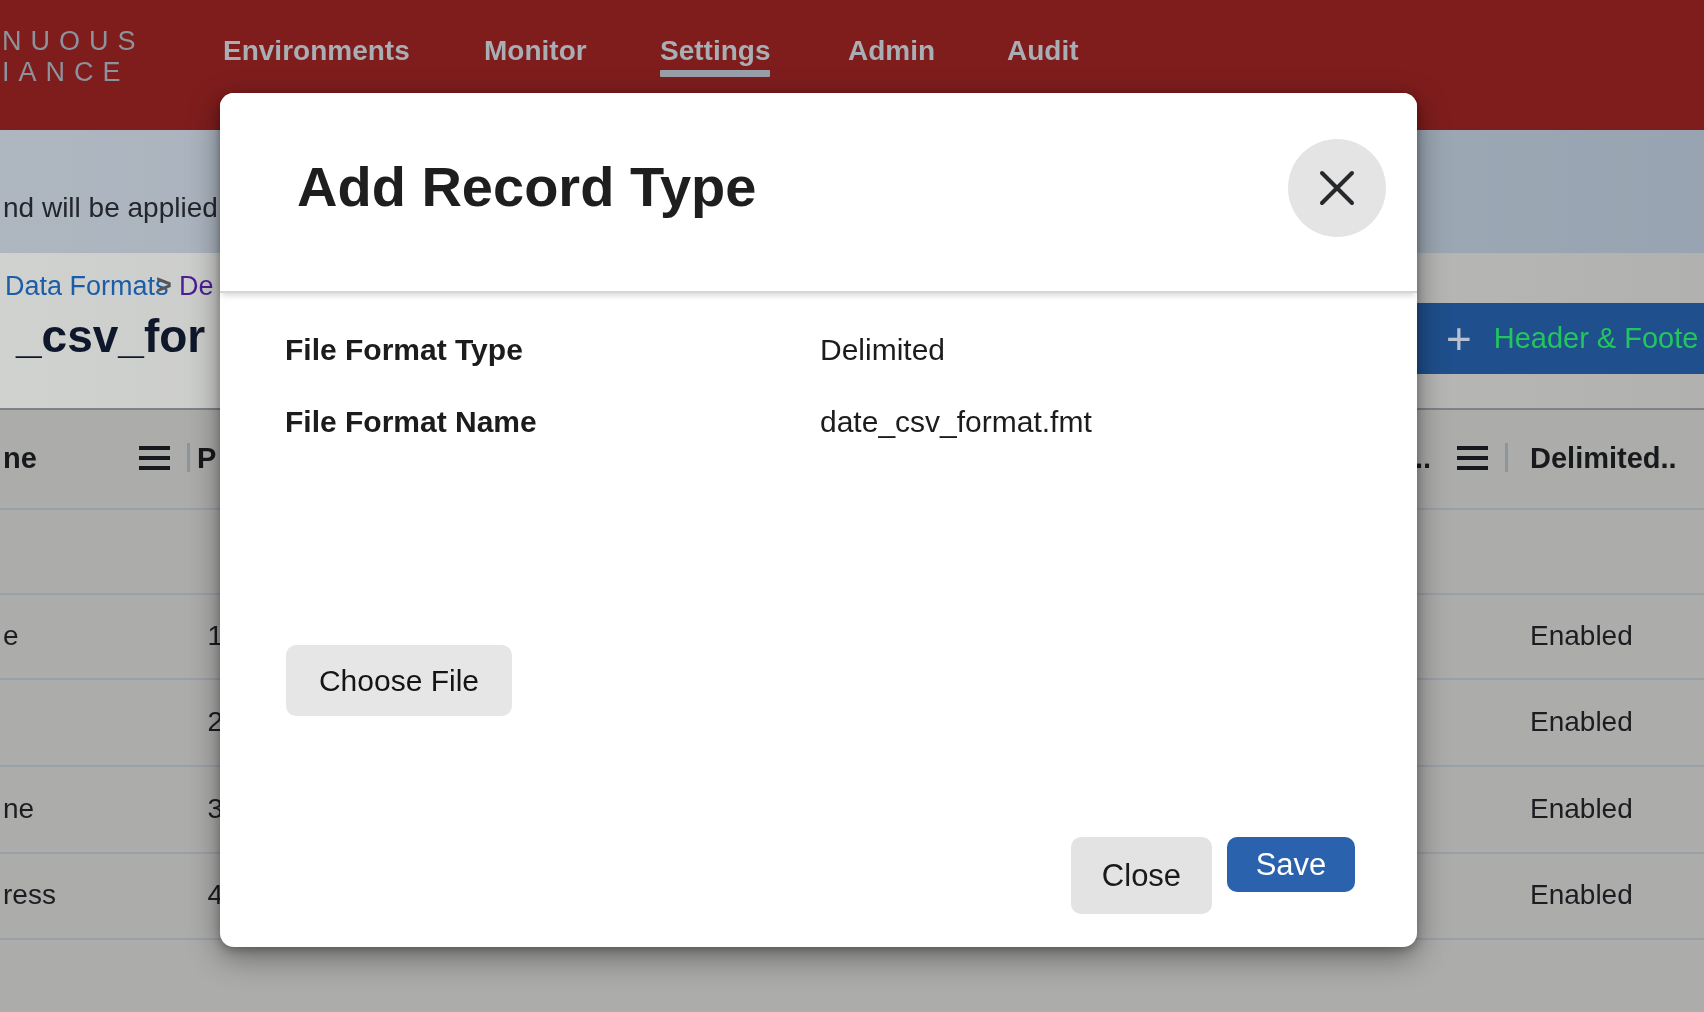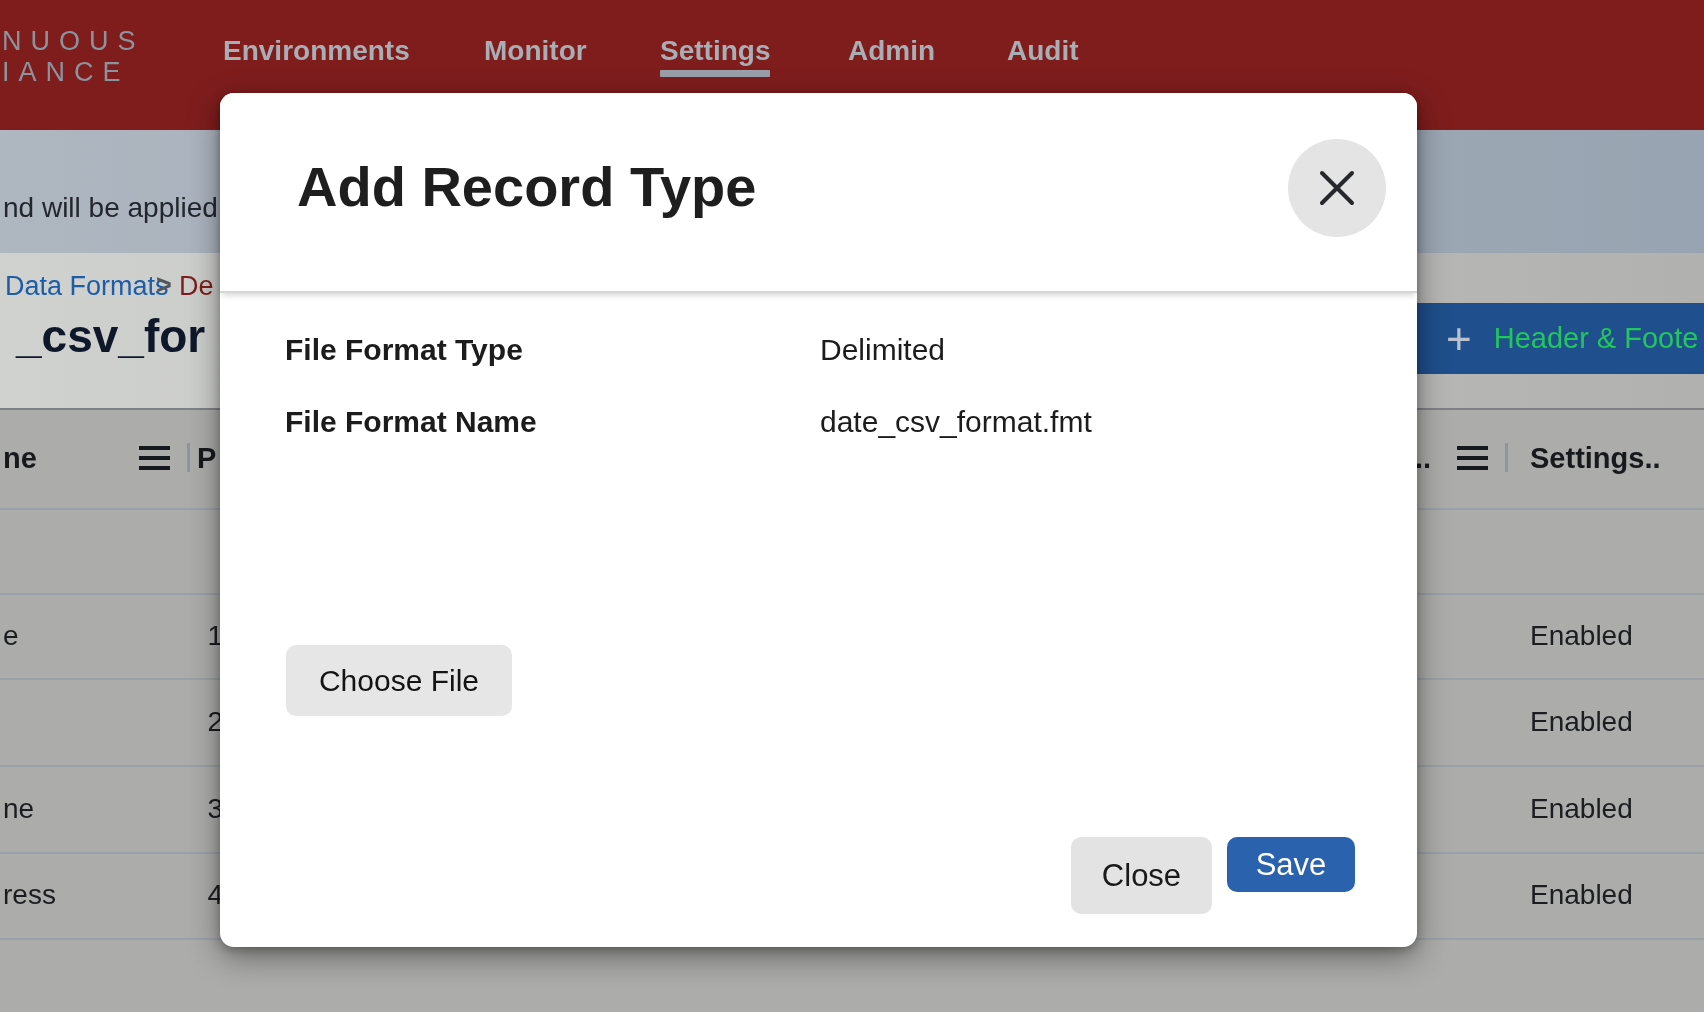--- a/index.html
+++ b/index.html
@@ -14,21 +14,21 @@
   .navitem .ul { height:7px; background:#9aa0a9; margin-top:4px; border-radius:1px; }
 
   
   .banner { position:absolute; left:0; top:130px; width:1704px; height:123px;
             background:linear-gradient(90deg,#aeb6c0,#98a4b1); }
   .banner-text { position:absolute; left:3px; top:192px; font-size:28px; color:#23272d; line-height:32px; }
   .crumbband { position:absolute; left:0; top:253px; width:1704px; height:155px;
                background:linear-gradient(90deg,#d0d2cf,#b1b1af); }
   .crumb-link { position:absolute; left:5px; top:271px; font-size:27px; color:#1d5da8; cursor:pointer; }
   .crumb-sep  { position:absolute; left:156px; top:270px; font-size:27px; color:#53575d; font-weight:bold; }
-  .crumb-cur  { position:absolute; left:179px; top:271px; font-size:27px; color:#7f1d1d; }
+  .crumb-cur  { position:absolute; left:179px; top:271px; font-size:27px; color:#4c1d95; }
   .page-heading { position:absolute; left:16px; top:310px; font-size:46px; font-weight:bold; color:#0f172a; line-height:52px; }
 
   
   .hf-btn { position:absolute; left:1412px; top:303px; width:292px; height:71px; background:#1f4f8c;
             display:flex; align-items:center; cursor:pointer; overflow:hidden; }
   .hf-plus { font-size:44px; font-weight:300; color:#b9c2cf; margin-left:34px; line-height:44px; }
   .hf-label { font-size:29px; color:#22c55e; margin-left:22px; white-space:nowrap; }
 
   
   .tableband { position:absolute; left:0; top:408px; width:1704px; height:604px; background:#acacaa; border-top:2px solid #7e8287; }
@@ -109,21 +109,21 @@
 
   <span class="thcell" style="left:1415px;">..</span>
   <div class="hamb" style="left:1457px;">
     <svg width="31" height="24" viewBox="0 0 31 24">
         <rect x="0" y="0" width="31" height="4" fill="#15181c"></rect>
         <rect x="0" y="10" width="31" height="4" fill="#15181c"></rect>
         <rect x="0" y="20" width="31" height="4" fill="#15181c"></rect>
       </svg>
   </div>
   <div class="vsep" style="left:1505px;"></div>
-  <span class="thcell" style="left:1530px;">Settings..</span>
+  <span class="thcell" style="left:1530px;">Delimited..</span>
 
   <div class="tline" style="top:508px;"></div>
   <div class="tline" style="top:593px;"></div>
   <div class="tline" style="top:678px;"></div>
   <div class="tline" style="top:765px;"></div>
   <div class="tline" style="top:852px;"></div>
   <div class="tline" style="top:938px;"></div>
 
   <div class="trow" style="top:508px; height:85px;">
     <span class="c-name"></span>

